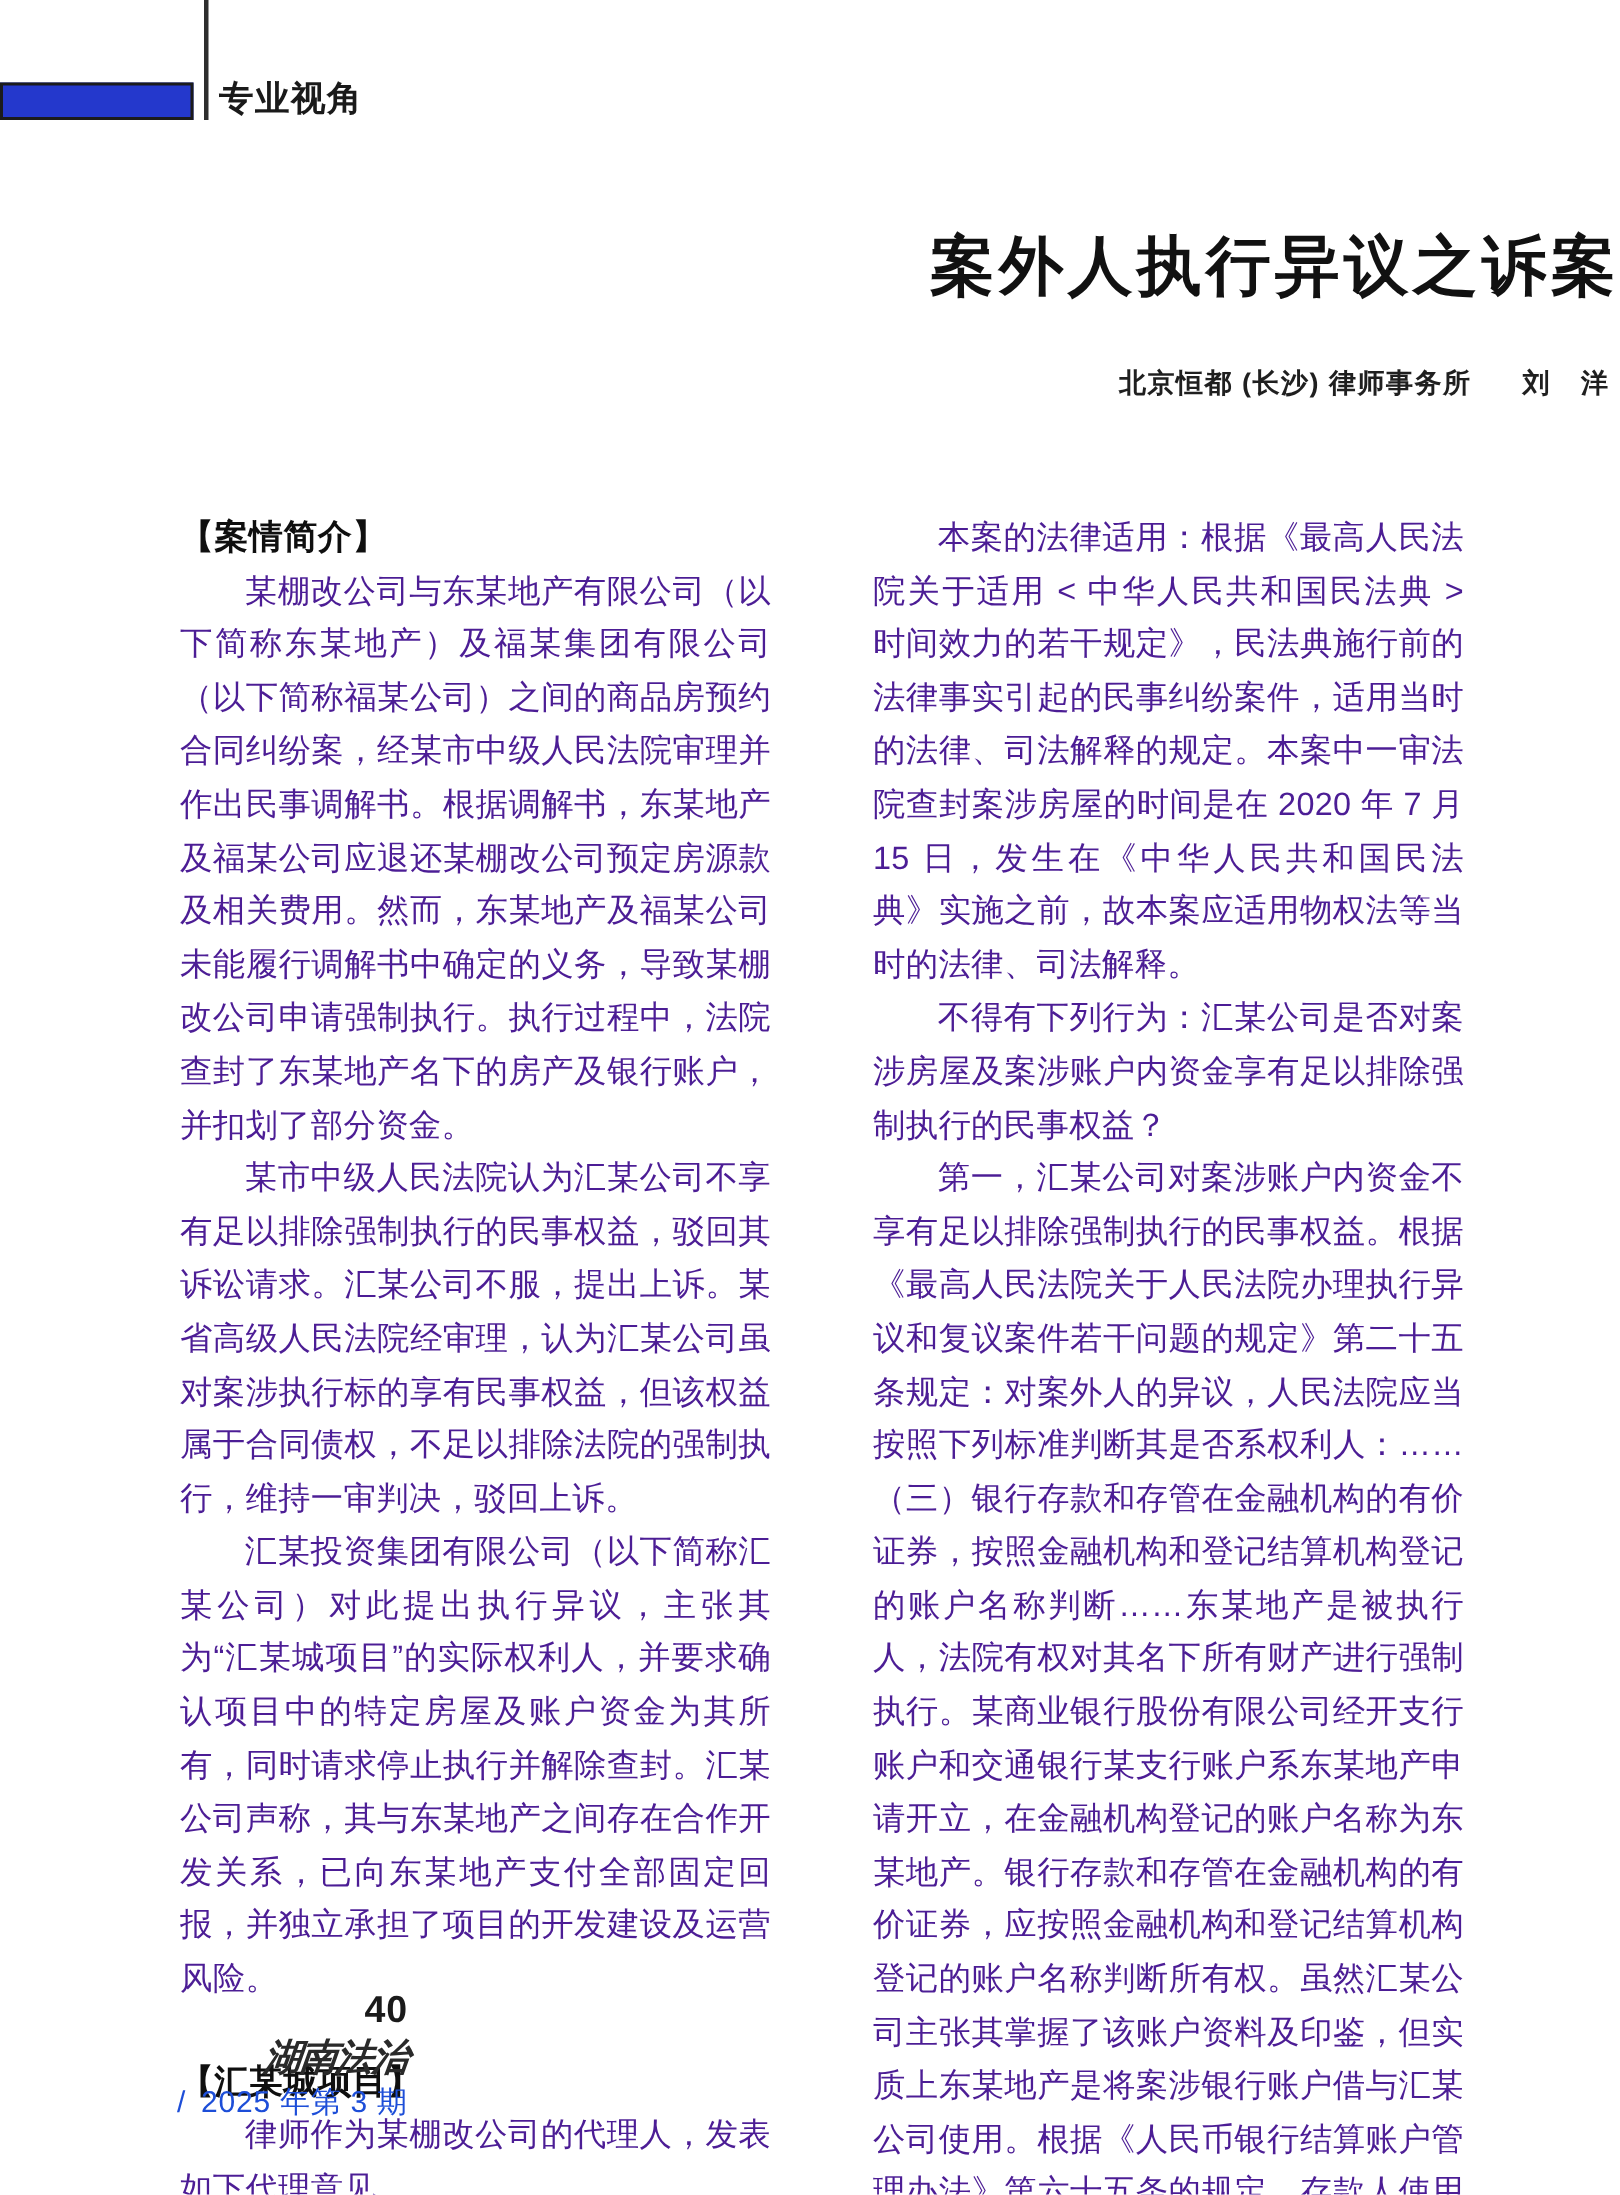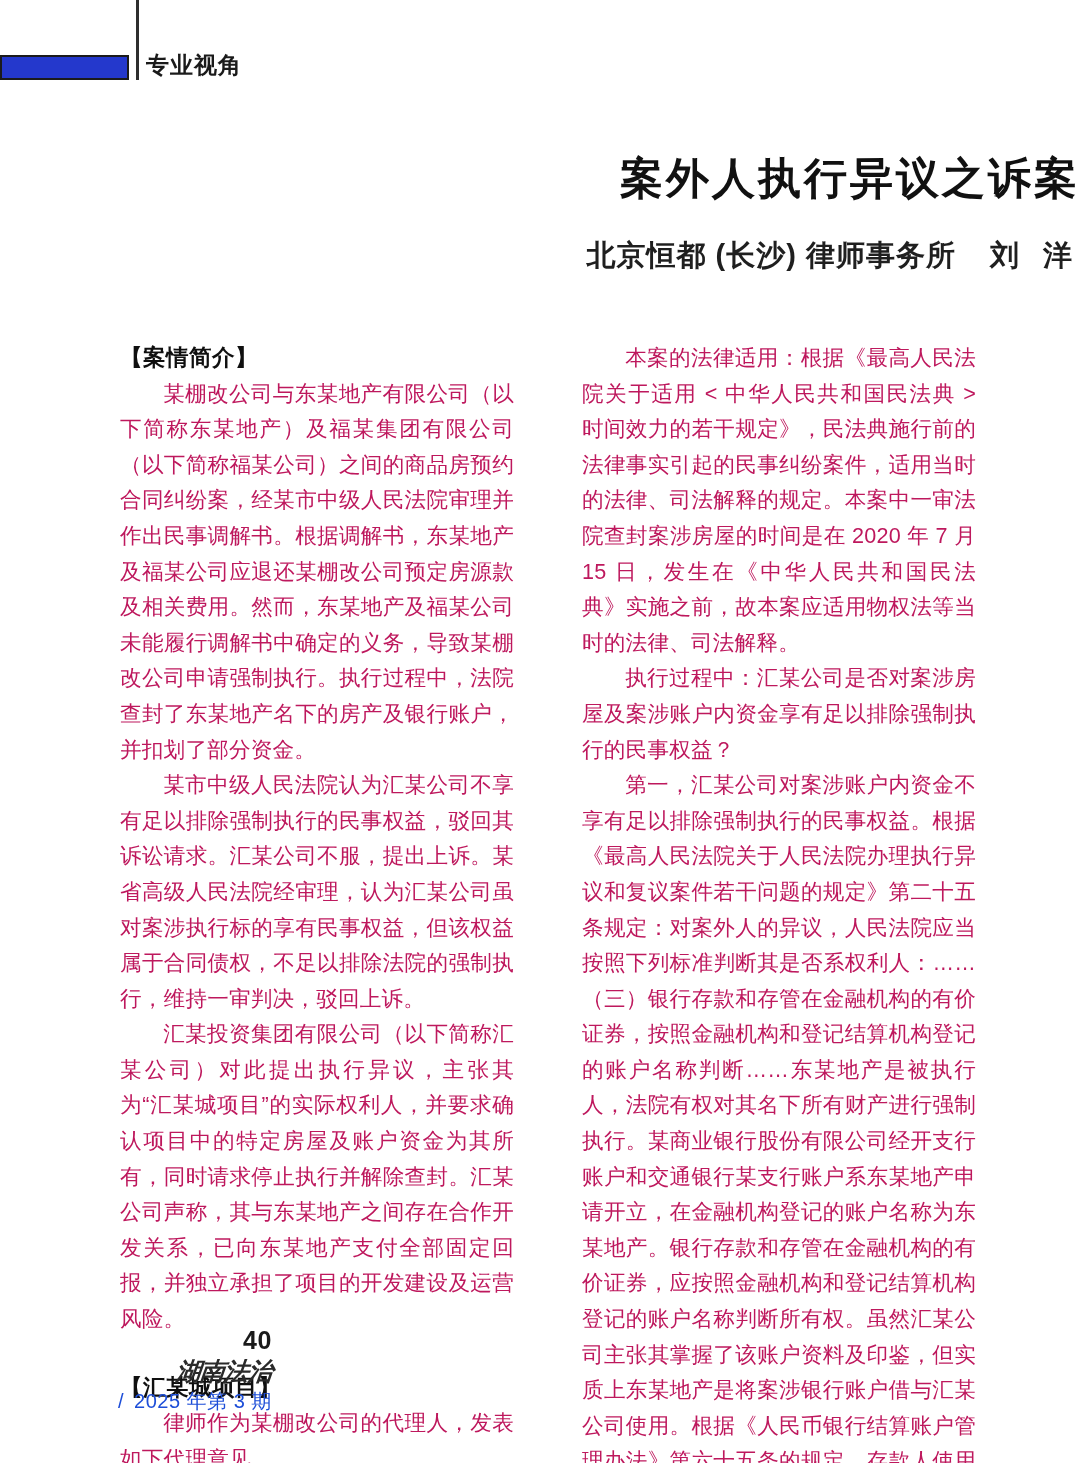--- a/index.html
+++ b/index.html
@@ -65,21 +65,21 @@
   .article-title {
     font-size: 43px;
     font-weight: bold;
     letter-spacing: 3px;
     line-height: 56px;
     color: #111111;
     margin: 0;
   }
   .article-byline {
     margin-top: 32px;
-    font-size: 29px;
+    font-size: 18px;
     font-weight: bold;
     letter-spacing: 1px;
     line-height: 34px;
     color: #1f1f1f;
     margin-left: 46px;
   }
   .byline-author {
     margin-left: 34px;
     letter-spacing: 8px;
   }
@@ -98,21 +98,21 @@
     width: 394px;
   }
   p.para {
     margin: 0;
     font-size: 21.6px;
     line-height: 35.6px;
     text-align: justify;
     text-justify: inter-ideograph;
     text-indent: 2em;
     letter-spacing: 0.2px;
-    color: #be185d;
+    color: #4c1d95;
     font-weight: 500;
   }
   p.section-head {
     margin: 0;
     font-size: 22.5px;
     line-height: 35.6px;
     font-weight: bold;
     text-indent: 0;
     letter-spacing: 0.5px;
     color: #0f0f0f;
@@ -179,21 +179,21 @@
   <div class="column" id="col-left">
       <p class="section-head">【案情简介】</p>
       <p class="para">某棚改公司与东某地产有限公司（以下简称东某地产）及福某集团有限公司（以下简称福某公司）之间的商品房预约合同纠纷案，经某市中级人民法院审理并作出民事调解书。根据调解书，东某地产及福某公司应退还某棚改公司预定房源款及相关费用。然而，东某地产及福某公司未能履行调解书中确定的义务，导致某棚改公司申请强制执行。执行过程中，法院查封了东某地产名下的房产及银行账户，并扣划了部分资金。</p>
       <p class="para">某市中级人民法院认为汇某公司不享有足以排除强制执行的民事权益，驳回其诉讼请求。汇某公司不服，提出上诉。某省高级人民法院经审理，认为汇某公司虽对案涉执行标的享有民事权益，但该权益属于合同债权，不足以排除法院的强制执行，维持一审判决，驳回上诉。</p>
       <p class="para">汇某投资集团有限公司（以下简称汇某公司）对此提出执行异议，主张其为“汇某城项目”的实际权利人，并要求确认项目中的特定房屋及账户资金为其所有，同时请求停止执行并解除查封。汇某公司声称，其与东某地产之间存在合作开发关系，已向东某地产支付全部固定回报，并独立承担了项目的开发建设及运营风险。</p>
       <p class="section-head spaced">【汇某城项目】</p>
       <p class="para">律师作为某棚改公司的代理人，发表如下代理意见。</p>
     </div>
   <div class="column" id="col-right">
       <p class="para">本案的法律适用：根据《最高人民法院关于适用 &lt; 中华人民共和国民法典 &gt; 时间效力的若干规定》，民法典施行前的法律事实引起的民事纠纷案件，适用当时的法律、司法解释的规定。本案中一审法院查封案涉房屋的时间是在 2020 年 7 月 15 日，发生在《中华人民共和国民法典》实施之前，故本案应适用物权法等当时的法律、司法解释。</p>
-      <p class="para">执行过程中：汇某公司是否对案涉房屋及案涉账户内资金享有足以排除强制执行的民事权益？</p>
+      <p class="para">不得有下列行为：汇某公司是否对案涉房屋及案涉账户内资金享有足以排除强制执行的民事权益？</p>
       <p class="para">第一，汇某公司对案涉账户内资金不享有足以排除强制执行的民事权益。根据《最高人民法院关于人民法院办理执行异议和复议案件若干问题的规定》第二十五条规定：对案外人的异议，人民法院应当按照下列标准判断其是否系权利人：……（三）银行存款和存管在金融机构的有价证券，按照金融机构和登记结算机构登记的账户名称判断……东某地产是被执行人，法院有权对其名下所有财产进行强制执行。某商业银行股份有限公司经开支行账户和交通银行某支行账户系东某地产申请开立，在金融机构登记的账户名称为东某地产。银行存款和存管在金融机构的有价证券，应按照金融机构和登记结算机构登记的账户名称判断所有权。虽然汇某公司主张其掌握了该账户资料及印鉴，但实质上东某地产是将案涉银行账户借与汇某公司使用。根据《人民币银行结算账户管理办法》第六十五条的规定，存款人使用银行结算账户，不得有下列行为：（四）出租、出</p>
     </div>
 </div>
 
 <div class="page-footer">
   <span class="folio">40</span>
   <span class="journal-logo">湖南法治</span>
   <span class="issue-line">
     <span class="sep">/</span><span>2025 年第 3 期</span>
   </span>

